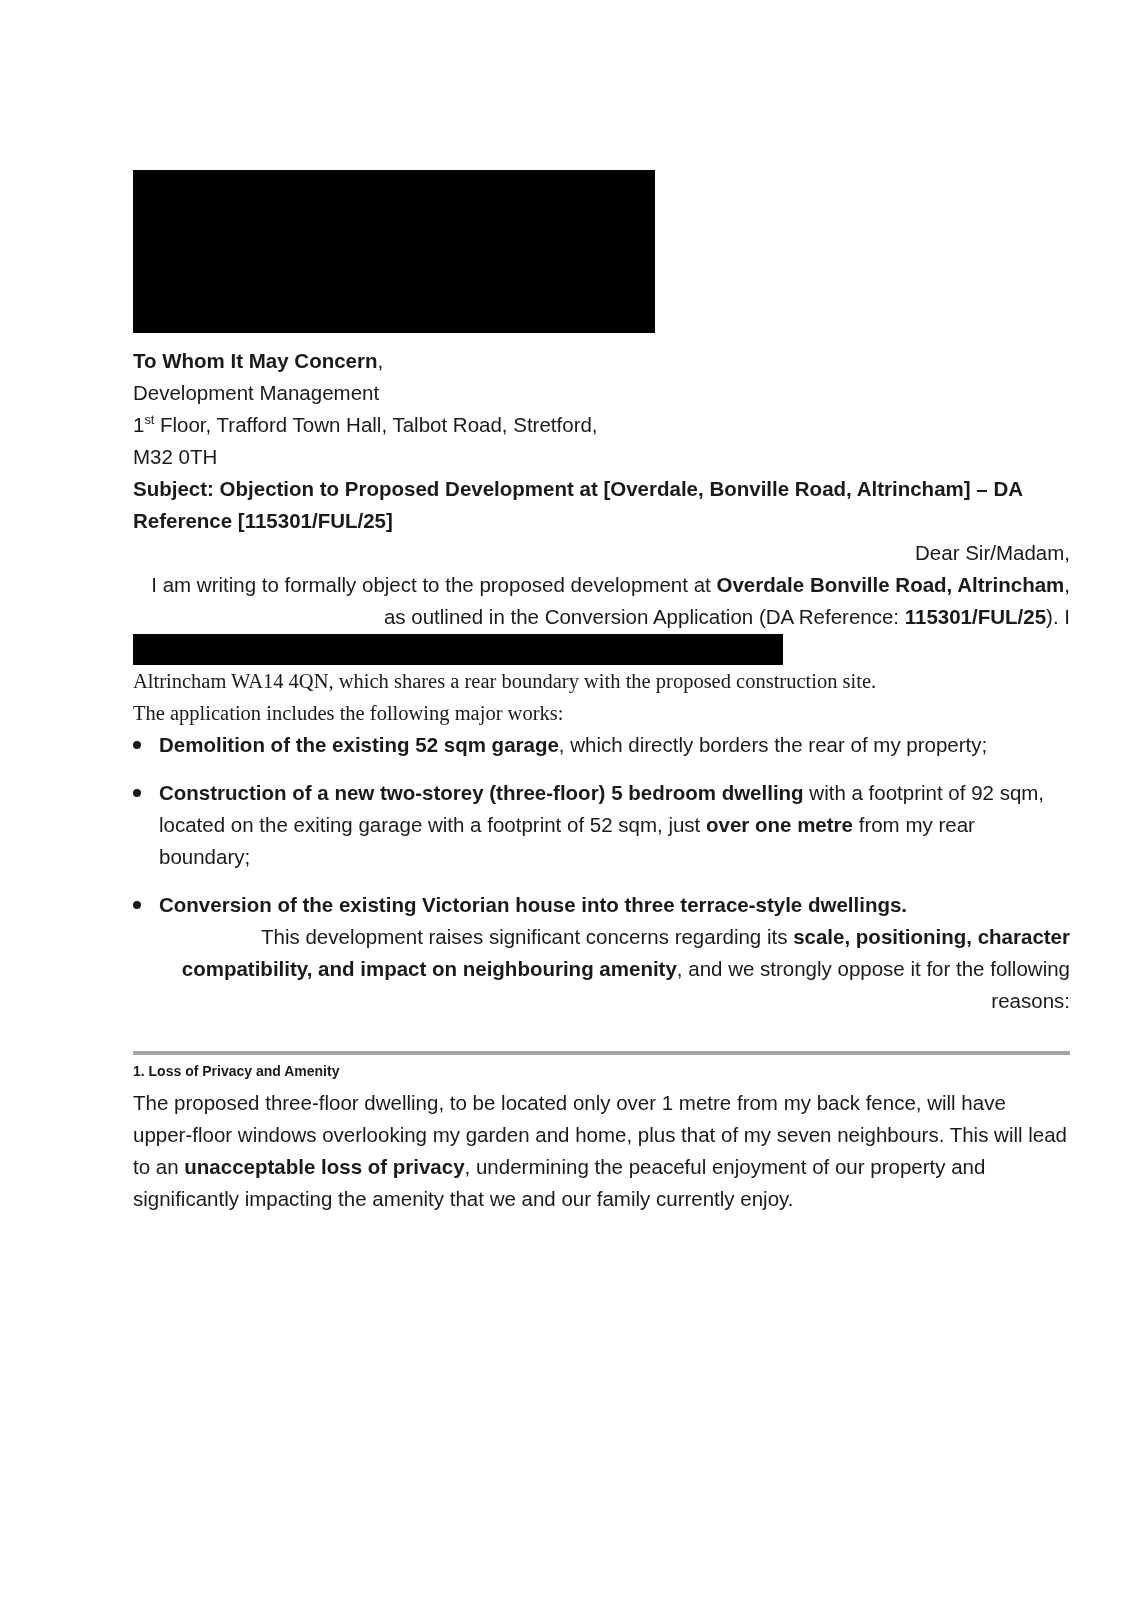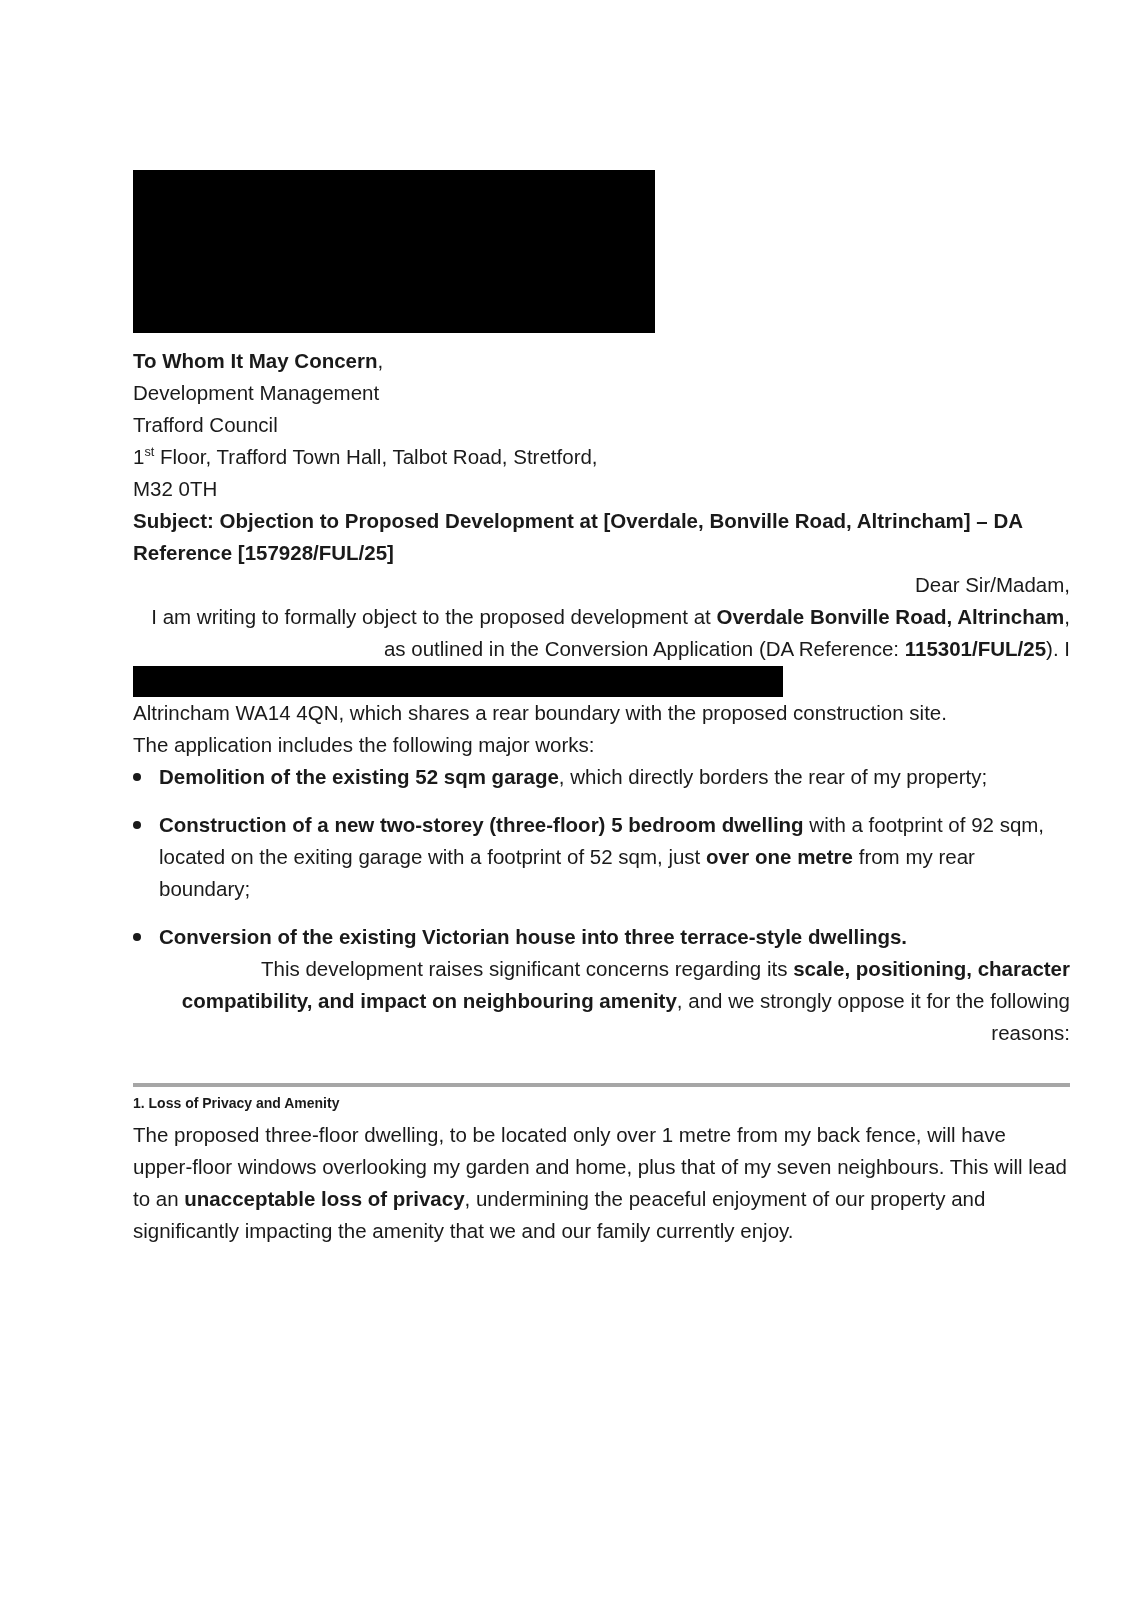--- a/index.html
+++ b/index.html
@@ -37,22 +37,22 @@
   }
   .redaction-inline {
     width: 650px;
     height: 31px;
     margin-top: 1px;
   }
 
   .recipient { margin-top: 12px; }
   .subject   { margin-top: 20px; font-weight: 700; }
   .mt16      { margin-top: 16px; text-align: right; }
-  .continuation { margin-top: 2px; }
-  .works-intro  { margin-top: 12px; }
+  .continuation { margin-top: 2px; font-family: Liberation Serif, serif; }
+  .works-intro  { margin-top: 12px; font-family: Liberation Serif, serif; }
 
   .bullets {
     margin: 16px 0 0 44px;
     list-style: none;
   }
   .bullets li {
     position: relative;
     padding-left: 26px;
   }
   .bullets li + li { margin-top: 16px; }
@@ -84,26 +84,25 @@
 </head>
 <body>
 
 <div class="page">
 
   <div class="redaction redaction-top"></div>
 
   <div class="recipient">
     <p><span class="b">To Whom It May Concern</span><span>,</span></p>
     <p>Development Management</p>
-    <p>Trafford Council</p>
     <p><span>1</span><sup>st</sup><span> Floor, Trafford Town Hall, Talbot Road, Stretford,</span></p>
     <p>M32 0TH</p>
   </div>
 
-  <p class="subject"><span class="b">Subject: Objection to Proposed Development at [Overdale, Bonville Road, Altrincham] – DA Reference [157928/FUL/25]</span></p>
+  <p class="subject"><span class="b">Subject: Objection to Proposed Development at [Overdale, Bonville Road, Altrincham] – DA Reference [115301/FUL/25]</span></p>
 
   <p class="mt16">Dear Sir/Madam,</p>
 
   <p class="mt16"><span>I am writing to formally object to the proposed development at </span><span class="b">Overdale Bonville Road, Altrincham</span><span>, as outlined in the Conversion Application (DA Reference: </span><span class="b">115301/FUL/25</span><span>). I</span></p>
 
   <div class="redaction redaction-inline"></div>
 
   <p class="continuation">Altrincham WA14 4QN, which shares a rear boundary with the proposed construction site.</p>
 
   <p class="works-intro">The application includes the following major works:</p>

